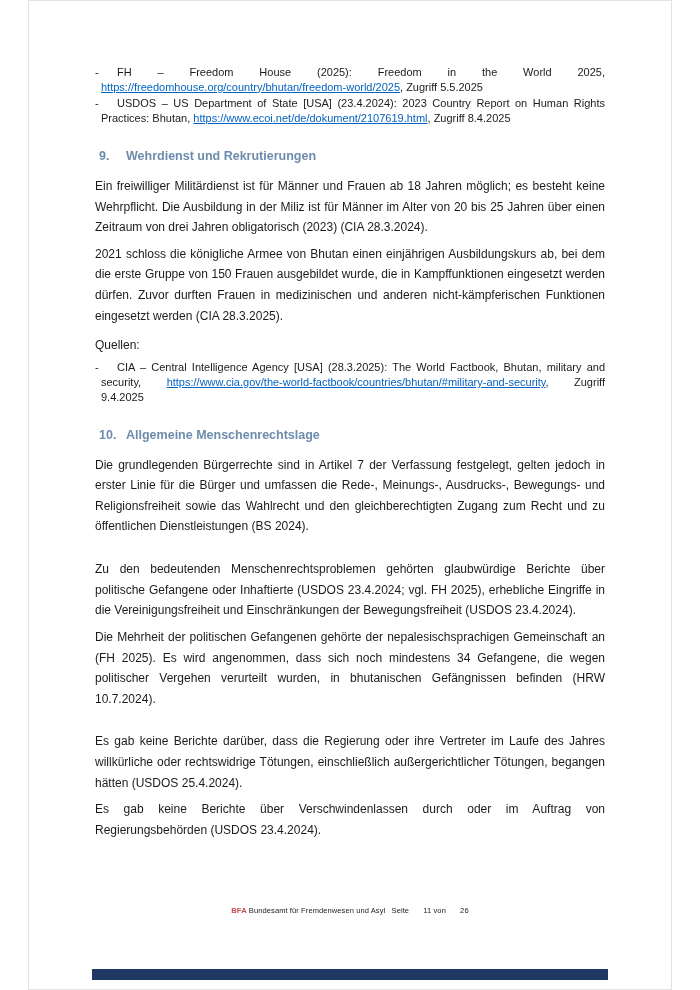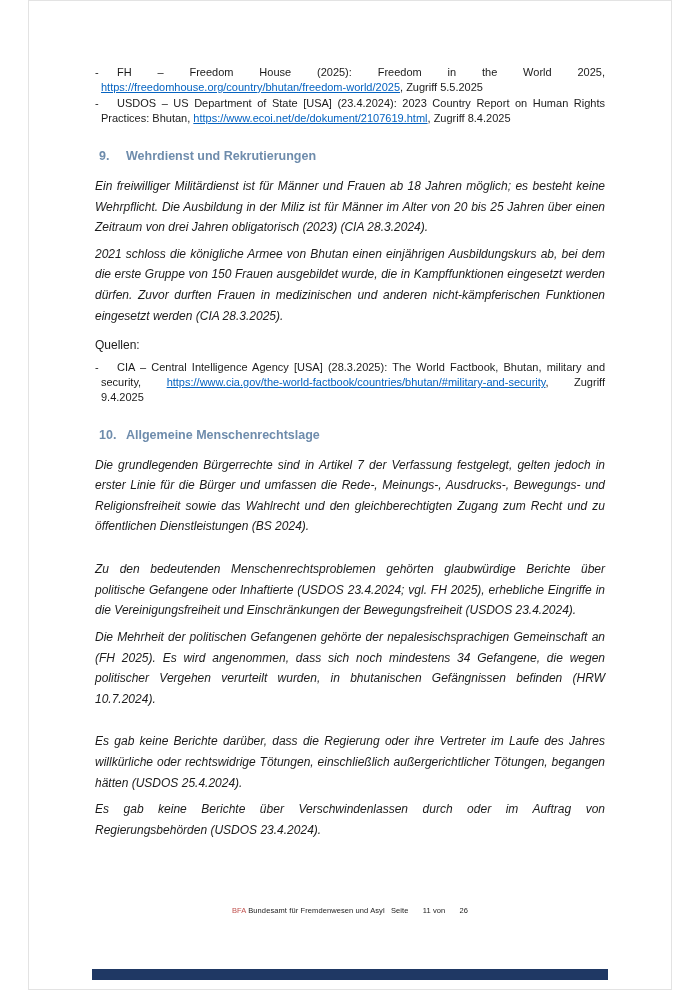--- a/index.html
+++ b/index.html
@@ -27,41 +27,41 @@
   .sec-heading {
     display: flex;
     margin: 23px 0 0 4px;
     color: #6e8cac;
     font-size: 12.5px;
     font-weight: bold;
   }
   .sec-heading .num { width: 27px; flex: 0 0 27px; }
 
   
-  .body-text { font-size: 12px; line-height: 1.72; text-align: justify; margin-top: 13px; font-style: italic; }
+  .body-text { font-size: 12px; line-height: 1.72; text-align: justify; margin-top: 13px; }
   .para { margin: 0 0 6px 0; }
   .gap { height: 16px; }
 
   .quellen {
     font-size: 12px;
     margin: 12px 0 8px 0;
   }
 
   
   .footer {
     position: absolute;
     left: 0;
     right: 0;
     top: 905px;
     text-align: center;
     font-size: 7.5px;
     color: #222222;
     letter-spacing: 0.1px;
   }
-  .footer .bfa { color: #c0504d; font-weight: normal; }
+  .footer .bfa { color: #c0504d; font-weight: bold; }
   .footer .pg { margin-left: 4px; }
   .footer b { font-weight: normal; margin-left: 12px; }
 
   .footer-bar {
     position: absolute;
     left: 63px;
     right: 63px;
     top: 968px;
     height: 11px;
     background: #1f3864;

